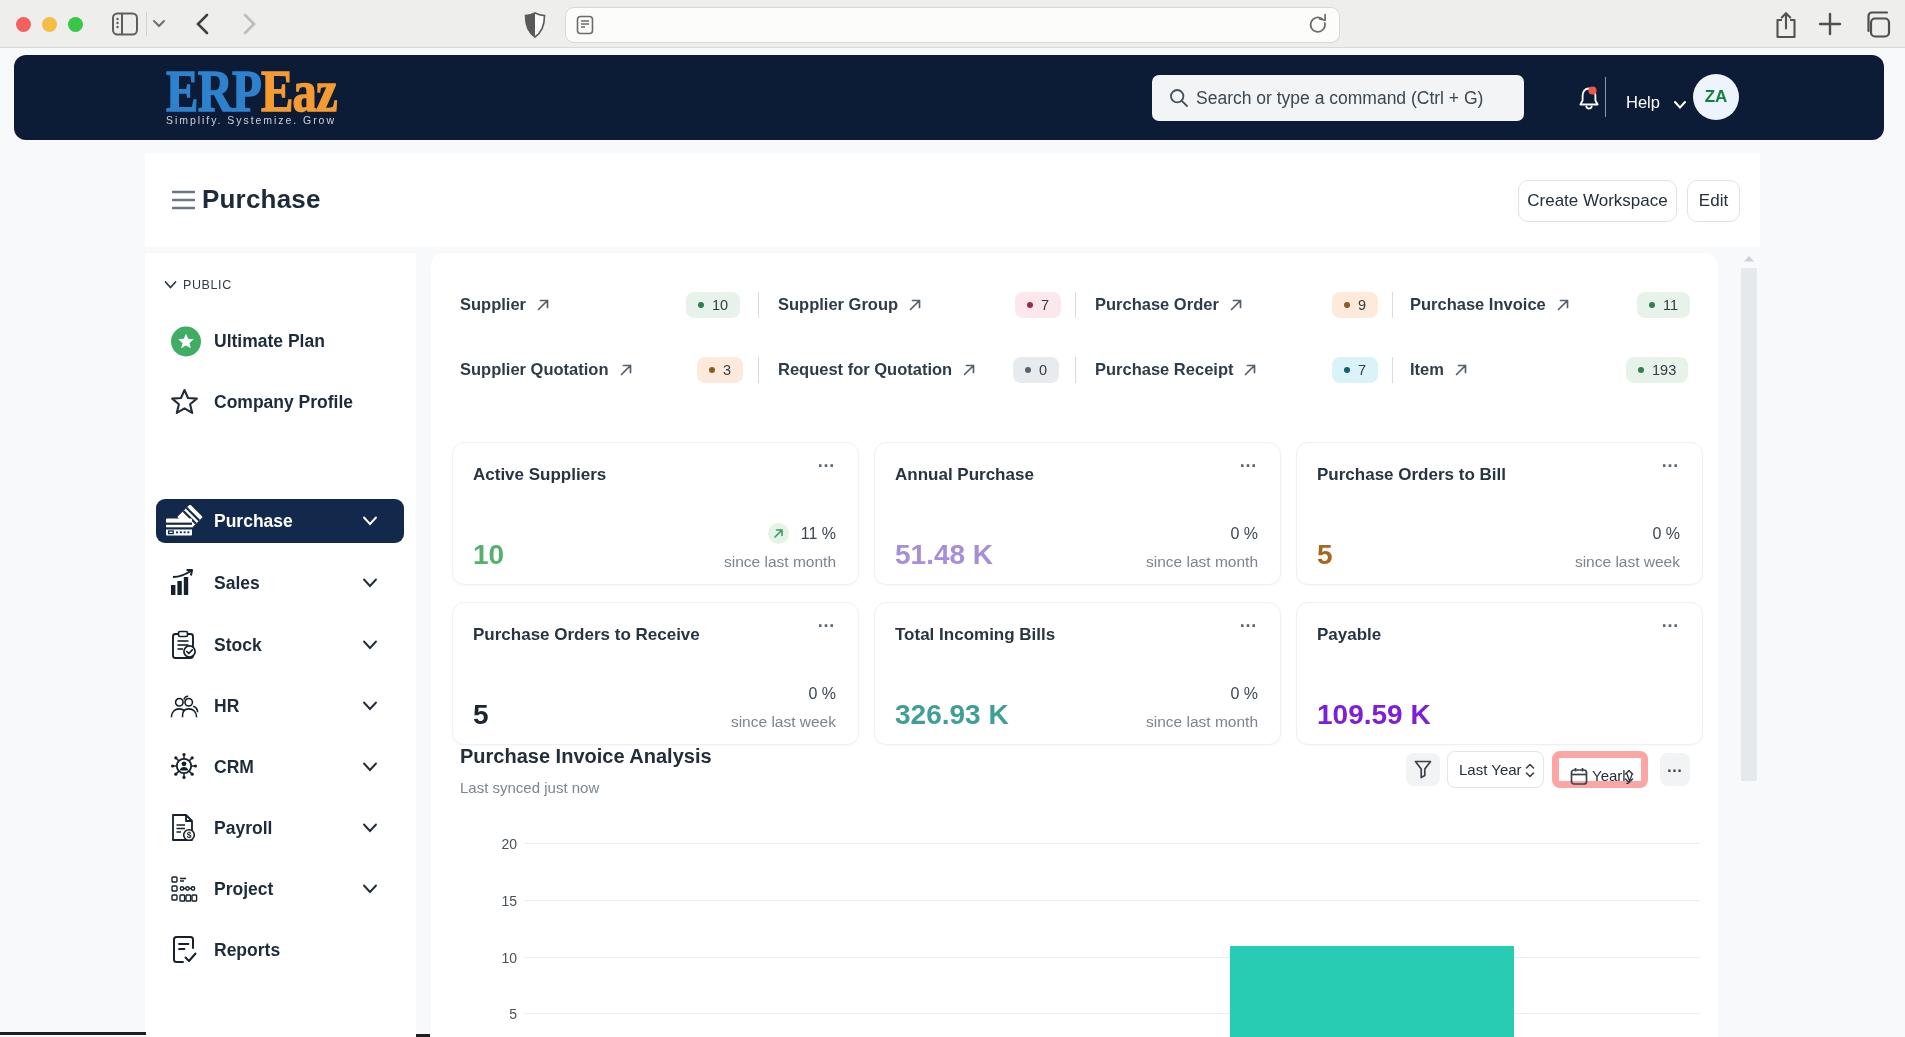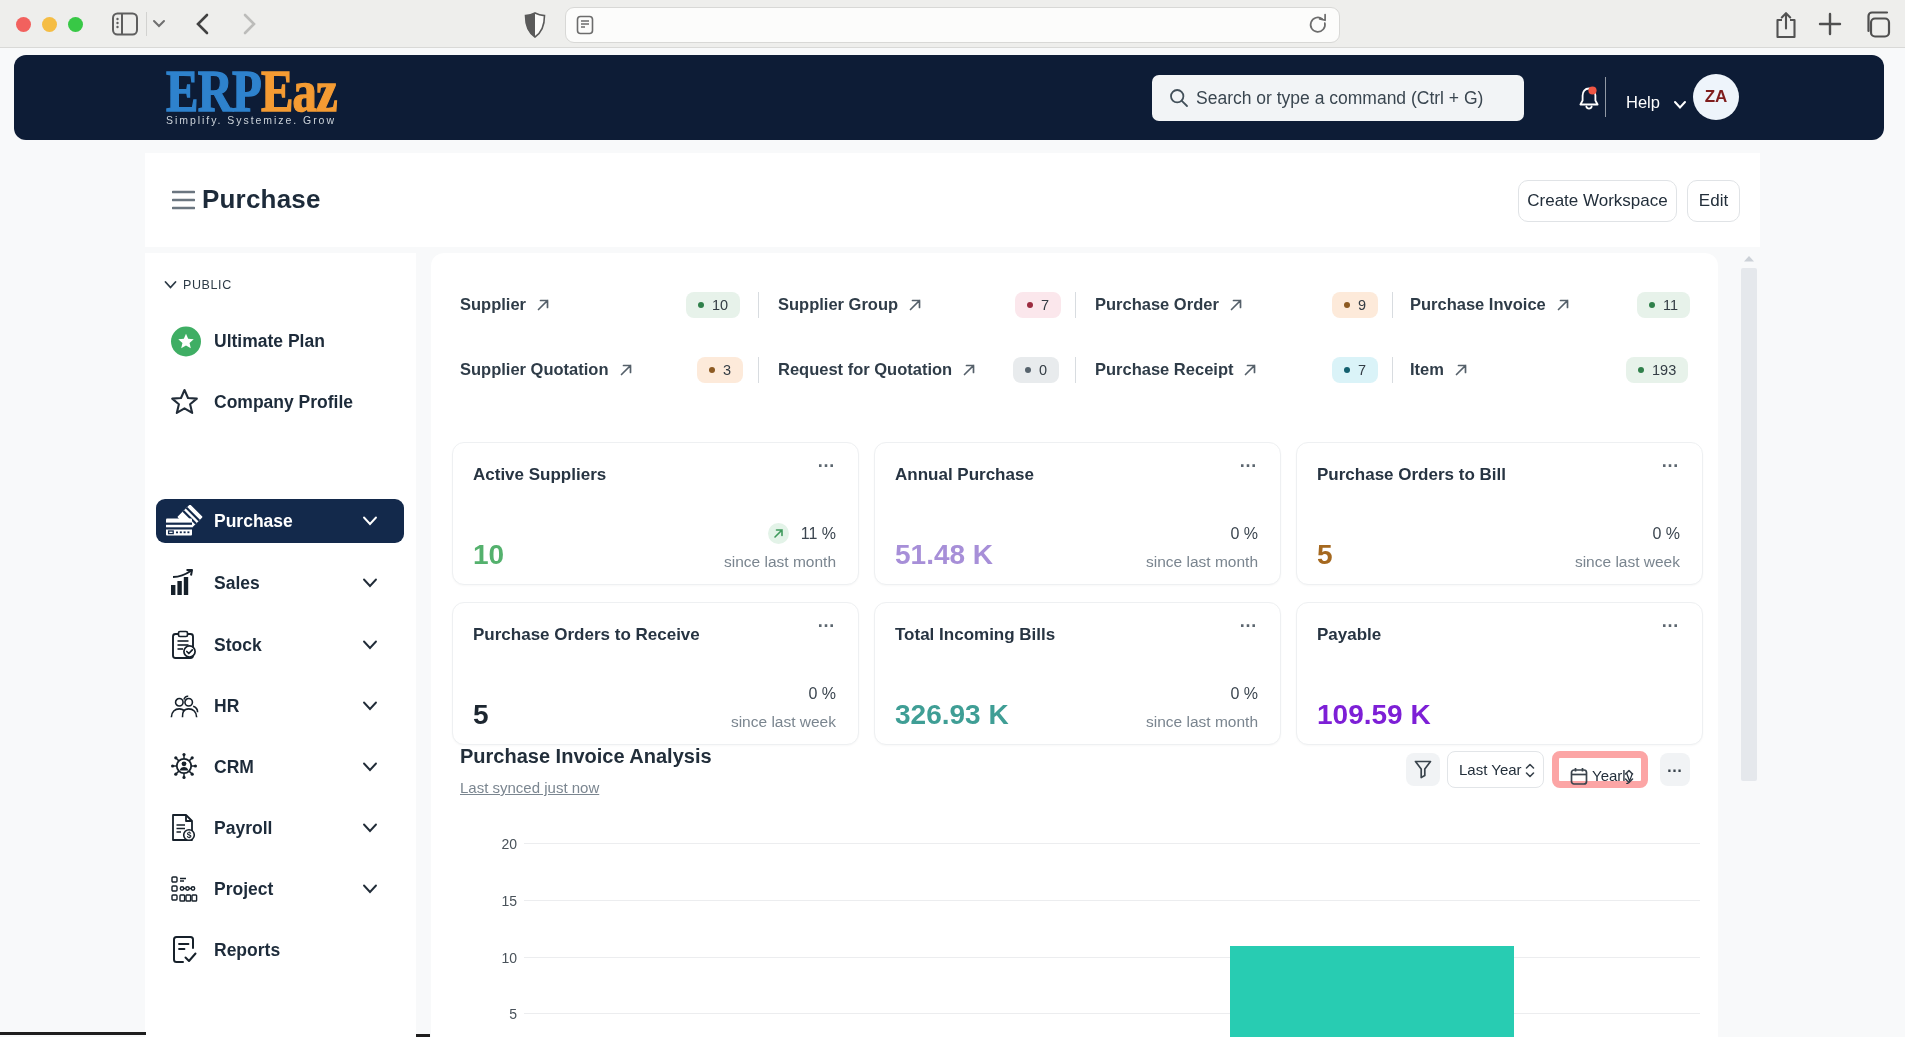--- a/index.html
+++ b/index.html
@@ -10,21 +10,21 @@
   
   #chrome { left:0; top:0; width:1905px; height:48px; background:#eeeeec; border-bottom:1px solid #d9d9d7; }
   .tl { width:15px; height:15px; border-radius:50%; top:16.5px; }
 
   
   #navbar { left:14px; top:55px; width:1870px; height:85px; background:#0d1c36; border-radius:12px; }
   #logo { -webkit-text-stroke:1.4px currentColor; left:152px; top:1px; font-family:"Liberation Serif", serif; font-weight:bold; font-size:59px; letter-spacing:-1px; line-height:1.2; transform:scaleX(0.825); transform-origin:left top; white-space:nowrap; }
   #tagline { left:152px; top:59px; color:#ccd3da; font-size:10.5px; letter-spacing:1.95px; white-space:nowrap; }
   #searchbox { left:1138px; top:20px; width:372px; height:46px; background:#f2f4f6; border-radius:7px; color:#3a4650; font-size:18px; line-height:46px; }
   #help { color:#fff; font-size:16.5px; }
-  #avatar { left:1679px; top:19px; width:46px; height:46px; border-radius:50%; background:#eef4fb; color:#7f1d1d; font-size:17px; font-weight:bold; text-align:center; line-height:46px; }
+  #avatar { left:1679px; top:19px; width:46px; height:46px; border-radius:50%; background:#eef4fb; color:#15803d; font-size:17px; font-weight:bold; text-align:center; line-height:46px; }
 
   
   #headband { left:145px; top:153px; width:1615px; height:94px; background:#fff; }
   #pagetitle { left:57px; top:31px; font-size:26px; font-weight:bold; color:#1d2b3a; letter-spacing:0.2px; }
   .hbtn { top:27px; height:42px; background:#fff; border:1px solid #e0e3e6; border-radius:10px; font-size:17px; color:#232f3b; text-align:center; line-height:40px; font-family:"Liberation Sans", sans-serif; }
 
   
   #sidebar { left:145px; top:253px; width:271px; height:784px; background:#fff; }
   .sbitem { left:0; width:271px; height:44px; }
   .sbtext { position:absolute; left:69px; top:50%; transform:translateY(-50%); font-size:17.5px; font-weight:bold; color:#1d2b3a; }
@@ -455,21 +455,21 @@
     <div class="pct">0 %</div>
     <div class="since">since last month</div>
   </div>
   <div class="stat" style="left:865px; top:317px;">
     <div class="title">Payable</div>
       <div class="menu">…</div>
     <div class="num" style="color:#7d1fd6;">109.59 K</div>
   </div>
 
   <div id="charttitle" class="abs" style="left:29px; top:492px;">Purchase Invoice Analysis</div>
-  <div id="chartsub" class="abs" style="left:29px; top:526px;text-decoration:underline;">Last synced just now</div>
+  <div id="chartsub" class="abs" style="left:29px; top:526px;">Last synced just now</div>
 
   <div class="cbtn abs" style="left:975px; top:500px; width:34px; height:33px; background:#f1f3f5;">
     <svg style="position:absolute; left:8px; top:7px;" width="18" height="19" viewBox="0 0 18 19">
         <path d="M1.5 1.5 L16.5 1.5 L10.8 9 L10.8 15.5 L7.2 17.5 L7.2 9 Z" fill="none" stroke="#39434c" stroke-width="1.7" stroke-linejoin="round"></path>
       </svg>
   </div>
   <div class="cbtn abs" style="left:1016px; top:498px; width:97px; height:37px; background:#fff; border:1px solid #e2e5e8;">
     <span style="position:absolute; left:11px; top:9px; font-size:15px; color:#232f3b;">Last Year</span>
     <svg style="position:absolute; right:7px; top:10px;" width="12" height="17" viewBox="0 0 12 17">
         <path d="M2.5 6 L6 2.5 L9.5 6 M2.5 11 L6 14.5 L9.5 11" fill="none" stroke="#39434c" stroke-width="1.6" stroke-linecap="round" stroke-linejoin="round"></path>

